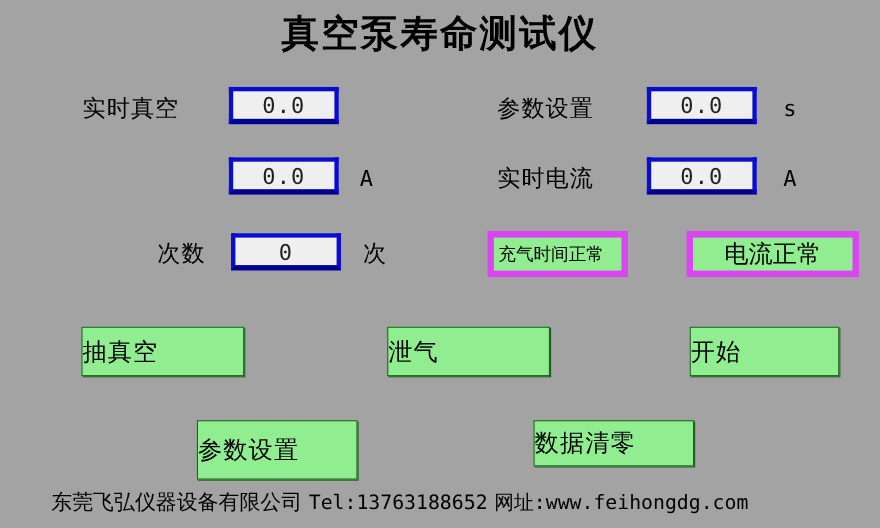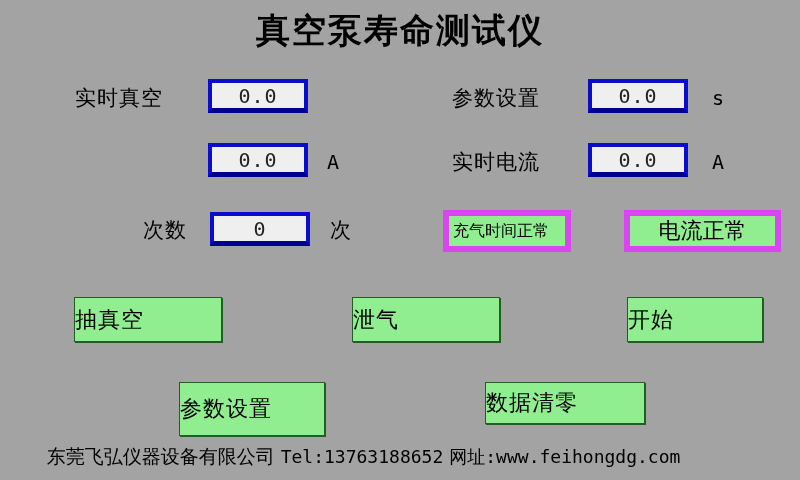--- a/index.html
+++ b/index.html
@@ -158,21 +158,21 @@
   <div class="greenbox btn" style="left:352px; top:297px; width:148px; height:45px;">
     <span>泄气</span>
   </div>
   <div class="greenbox btn" style="left:588px; top:297px; width:136px; height:45px;margin-left:39px;">
     <span>开始</span>
   </div>
 
   <div class="greenbox btn" style="left:179px; top:382px; width:146px; height:54px;">
     <span>参数设置</span>
   </div>
-  <div class="greenbox btn" style="left:485px; top:382px; width:160px; height:42px;">
+  <div class="greenbox btn" style="left:485px; top:382px; width:146px; height:42px;">
     <span>数据清零</span>
   </div>
 
   <div class="footer">
     <span>东莞飞弘仪器设备有限公司</span><span>&nbsp;</span><span class="mono">Tel:13763188652</span><span>&nbsp;</span><span class="mono">网址:www.feihongdg.com</span>
   </div>
 
 </div>
 
 </body></html>

